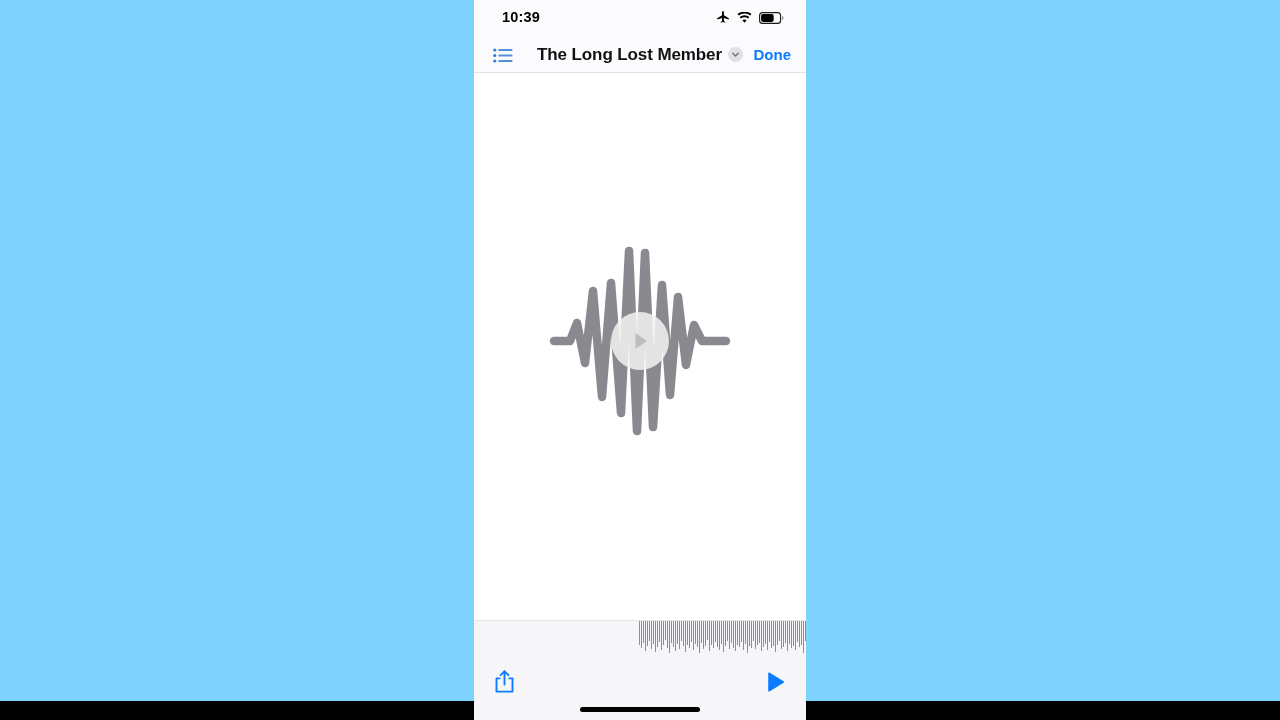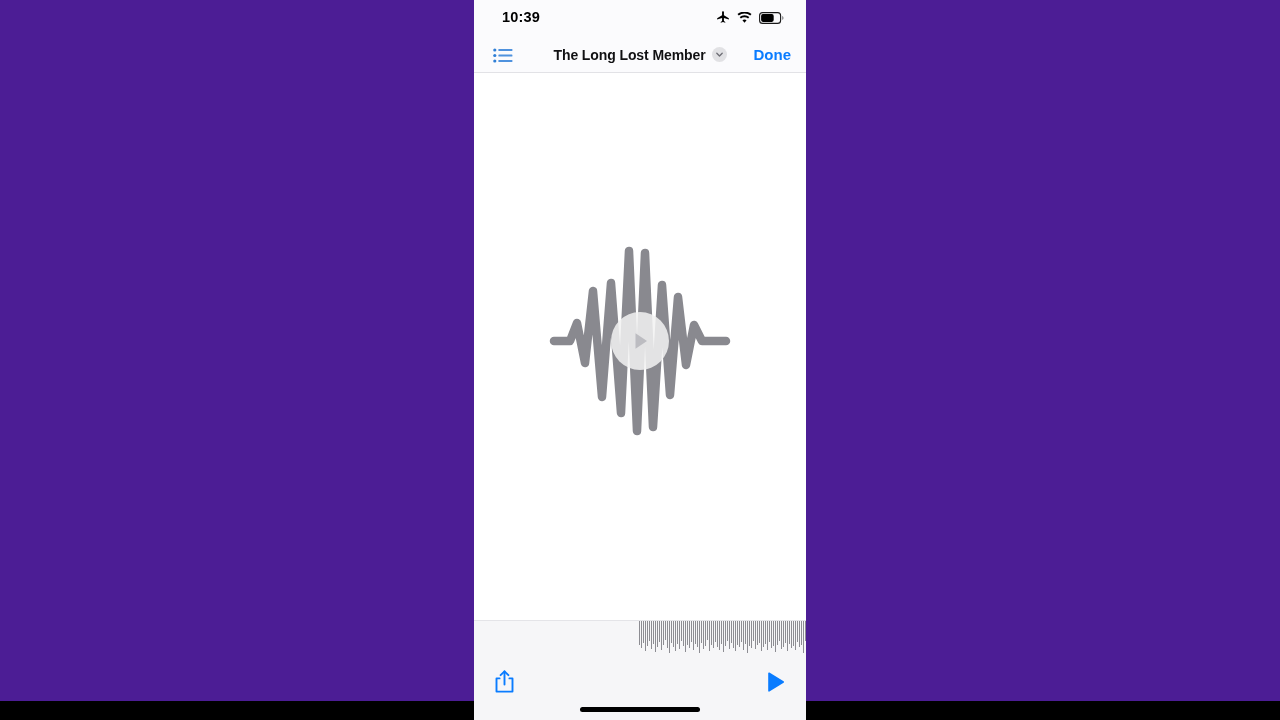--- a/index.html
+++ b/index.html
@@ -8,21 +8,21 @@
     background: #000000;
     width: 1280px;
     height: 720px;
     overflow: hidden;
     font-family: "Liberation Sans", sans-serif;
   }
   #screen-root {
     position: relative;
     width: 1280px;
     height: 701px;
-    background: #4c1d95;
+    background: #7dd3fc;
   }
   
   #phone {
     position: absolute;
     left: 474px;
     top: 0px;
     width: 332px;
     height: 720px;
     background: #ffffff;
     overflow: hidden;
@@ -82,21 +82,21 @@
     top: 0;
     width: 332px;
     height: 37px;
     display: flex;
     align-items: center;
     justify-content: center;
     gap: 6px;
     pointer-events: none;
   }
   #nav-title {
-    font-size: 14px;
+    font-size: 17px;
     font-weight: bold;
     color: #111113;
     letter-spacing: -0.1px;
     white-space: nowrap;
   }
   #nav-chevron-button {
     width: 15px;
     height: 15px;
     border-radius: 50%;
     background: #e1e1e4;

